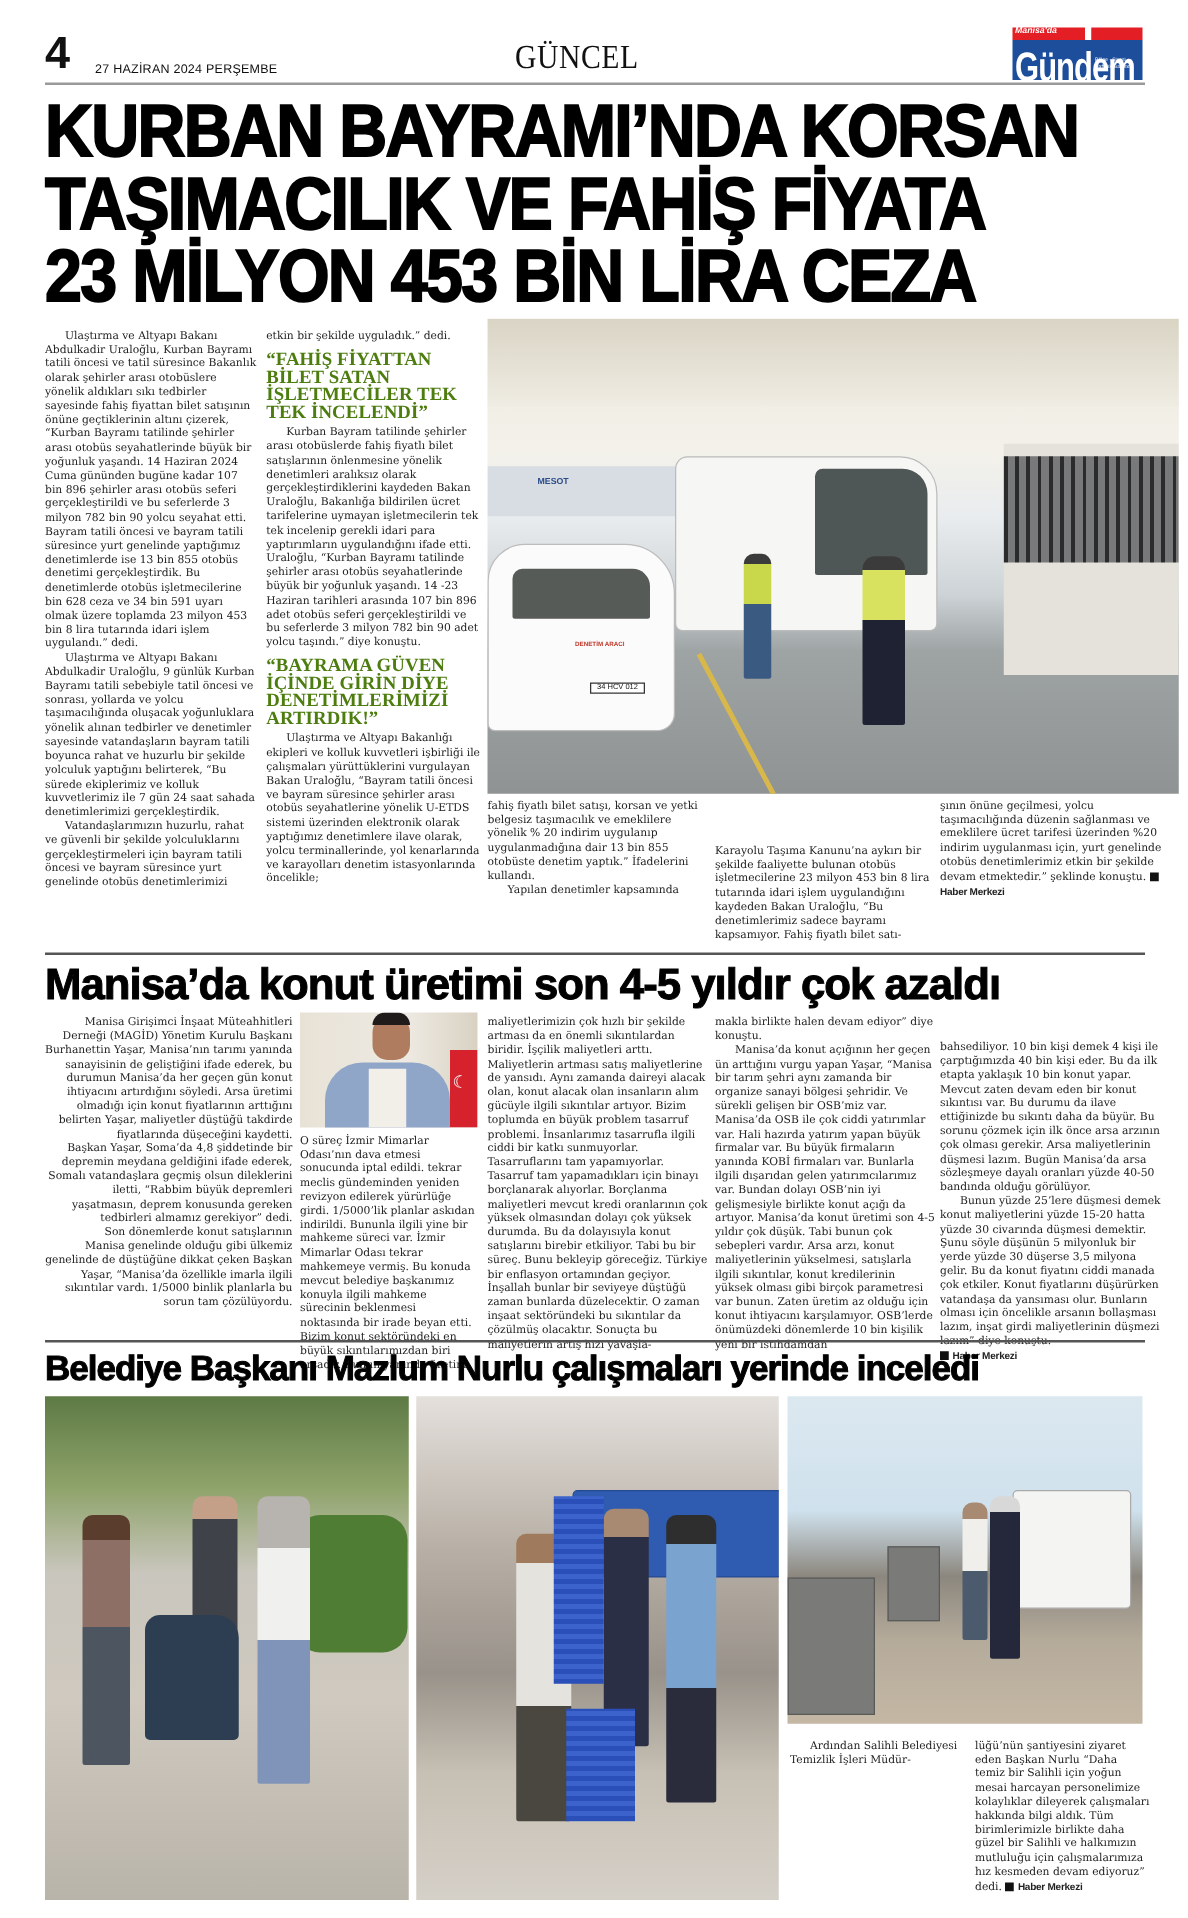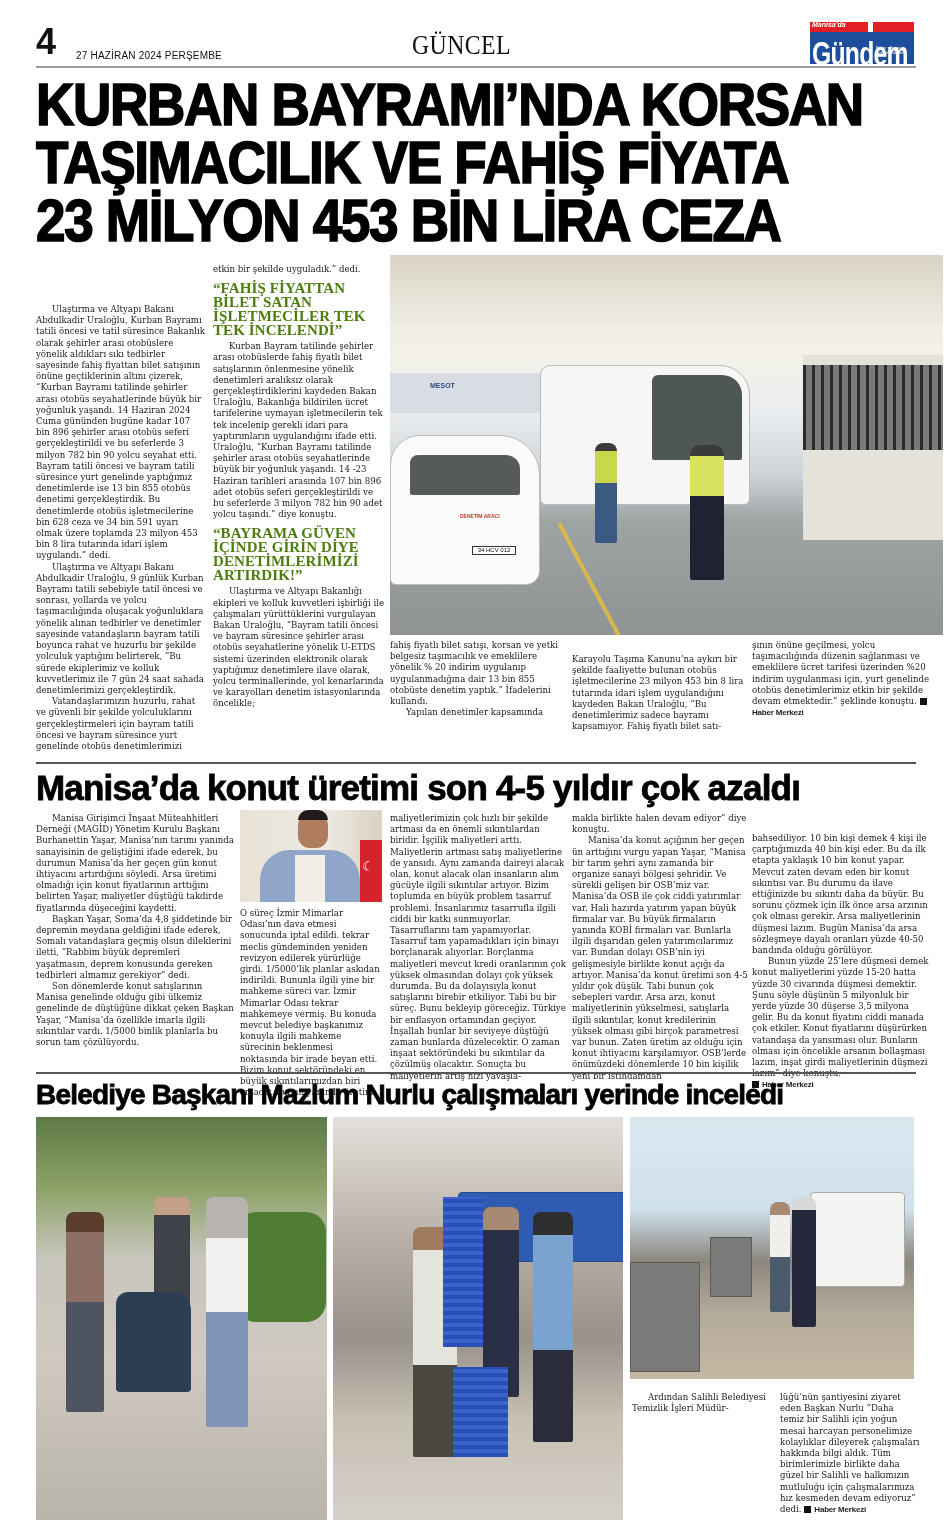--- a/index.html
+++ b/index.html
@@ -91,21 +91,21 @@
   </div>
 </div>
 <div class="mast-rule"></div>
 
 <div class="headline">
   <span>KURBAN BAYRAMI’NDA KORSAN</span>
   <span>TAŞIMACILIK VE FAHİŞ FİYATA</span>
   <span>23 MİLYON 453 BİN LİRA CEZA</span>
 </div>
 
-<div class="col" style="left:36px; top:264px; width:170px;margin-top:40px;">
+<div class="col" style="left:36px; top:264px; width:170px;">
   <p>Ulaştırma ve Altyapı Bakanı Abdulkadir Uraloğlu, Kurban Bayramı tatili öncesi ve tatil süresince Bakanlık olarak şehirler arası otobüslere yönelik aldıkları sıkı tedbirler sayesinde fahiş fiyattan bilet satışının önüne geçtiklerinin altını çizerek, “Kurban Bayramı tatilinde şehirler arası otobüs seyahatlerinde büyük bir yoğunluk yaşandı. 14 Haziran 2024 Cuma gününden bugüne kadar 107 bin 896 şehirler arası otobüs seferi gerçekleştirildi ve bu seferlerde 3 milyon 782 bin 90 yolcu seyahat etti. Bayram tatili öncesi ve bayram tatili süresince yurt genelinde yaptığımız denetimlerde ise 13 bin 855 otobüs denetimi gerçekleştirdik. Bu denetimlerde otobüs işletmecilerine bin 628 ceza ve 34 bin 591 uyarı olmak üzere toplamda 23 milyon 453 bin 8 lira tutarında idari işlem uygulandı.” dedi.</p>
   <p>Ulaştırma ve Altyapı Bakanı Abdulkadir Uraloğlu, 9 günlük Kurban Bayramı tatili sebebiyle tatil öncesi ve sonrası, yollarda ve yolcu taşımacılığında oluşacak yoğunluklara yönelik alınan tedbirler ve denetimler sayesinde vatandaşların bayram tatili boyunca rahat ve huzurlu bir şekilde yolculuk yaptığını belirterek, “Bu sürede ekiplerimiz ve kolluk kuvvetlerimiz ile 7 gün 24 saat sahada denetimlerimizi gerçekleştirdik.</p>
   <p>Vatandaşlarımızın huzurlu, rahat ve güvenli bir şekilde yolculuklarını gerçekleştirmeleri için bayram tatili öncesi ve bayram süresince yurt genelinde otobüs denetimlerimizi</p>
 </div>
 
 <div class="col" style="left:213px; top:264px; width:172px;">
   <p class="noindent">etkin bir şekilde uyguladık.” dedi.</p>
   <div class="subhead">“FAHİŞ FİYATTAN BİLET SATAN İŞLETMECİLER TEK TEK İNCELENDİ”</div>
   <p>Kurban Bayram tatilinde şehirler arası otobüslerde fahiş fiyatlı bilet satışlarının önlenmesine yönelik denetimleri aralıksız olarak gerçekleştirdiklerini kaydeden Bakan Uraloğlu, Bakanlığa bildirilen ücret tarifelerine uymayan işletmecilerin tek tek incelenip gerekli idari para yaptırımların uygulandığını ifade etti. Uraloğlu, “Kurban Bayramı tatilinde şehirler arası otobüs seyahatlerinde büyük bir yoğunluk yaşandı. 14 -23 Haziran tarihleri arasında 107 bin 896 adet otobüs seferi gerçekleştirildi ve bu seferlerde 3 milyon 782 bin 90 adet yolcu taşındı.” diye konuştu.</p>
   <div class="subhead">“BAYRAMA GÜVEN İÇİNDE GİRİN DİYE DENETİMLERİMİZİ ARTIRDIK!”</div>
@@ -126,32 +126,32 @@
   <div class="van-label">DENETİM ARACI</div>
   <div class="plate">34 HCV 012</div>
   <div class="person1"></div>
   <div class="person2"></div>
 </div>
 
 <div class="col" style="left:390px; top:640px; width:172px;">
   <p class="noindent">fahiş fiyatlı bilet satışı, korsan ve yetki belgesiz taşımacılık ve emeklilere yönelik % 20 indirim uygulanıp uygulanmadığına dair 13 bin 855 otobüste denetim yaptık.” İfadelerini kullandı.</p>
   <p>Yapılan denetimler kapsamında</p>
 </div>
-<div class="col" style="left:572px; top:654px; width:172px;">
+<div class="col" style="left:572px; top:676px; width:172px;">
   <p class="noindent">Karayolu Taşıma Kanunu’na aykırı bir şekilde faaliyette bulunan otobüs işletmecilerine 23 milyon 453 bin 8 lira tutarında idari işlem uygulandığını kaydeden Bakan Uraloğlu, “Bu denetimlerimiz sadece bayramı kapsamıyor. Fahiş fiyatlı bilet satı-</p>
 </div>
 <div class="col" style="left:752px; top:640px; width:180px;">
   <p class="noindent"><span>şının önüne geçilmesi, yolcu taşımacılığında düzenin sağlanması ve emeklilere ücret tarifesi üzerinden %20 indirim uygulanması için, yurt genelinde otobüs denetimlerimiz etkin bir şekilde devam etmektedir.” şeklinde konuştu.</span> <span class="byline">Haber Merkezi</span></p>
 </div>
 
 <div class="rule" style="top:762px;"></div>
 
 <div class="h2" style="top:768px; font-size:35px; line-height:40px;">Manisa’da konut üretimi son 4-5 yıldır çok azaldı</div>
 
-<div class="col" style="left:36px; top:813px; width:198px;">
+<div class="col" style="left:36px; top:813px; width:198px;text-align:right;">
   <p>Manisa Girişimci İnşaat Müteahhitleri Derneği (MAGİD) Yönetim Kurulu Başkanı Burhanettin Yaşar, Manisa’nın tarımı yanında sanayisinin de geliştiğini ifade ederek, bu durumun Manisa’da her geçen gün konut ihtiyacını artırdığını söyledi. Arsa üretimi olmadığı için konut fiyatlarının arttığını belirten Yaşar, maliyetler düştüğü takdirde fiyatlarında düşeceğini kaydetti.</p>
   <p>Başkan Yaşar, Soma’da 4,8 şiddetinde bir depremin meydana geldiğini ifade ederek, Somalı vatandaşlara geçmiş olsun dileklerini iletti, “Rabbim büyük depremleri yaşatmasın, deprem konusunda gereken tedbirleri almamız gerekiyor” dedi.</p>
   <p>Son dönemlerde konut satışlarının Manisa genelinde olduğu gibi ülkemiz genelinde de düştüğüne dikkat çeken Başkan Yaşar, “Manisa’da özellikle imarla ilgili sıkıntılar vardı. 1/5000 binlik planlarla bu sorun tam çözülüyordu.</p>
 </div>
 
 <div class="photo portrait">
   <div class="body"></div>
     <div class="shirt"></div>
     <div class="head"></div>
     <div class="hair"></div>

